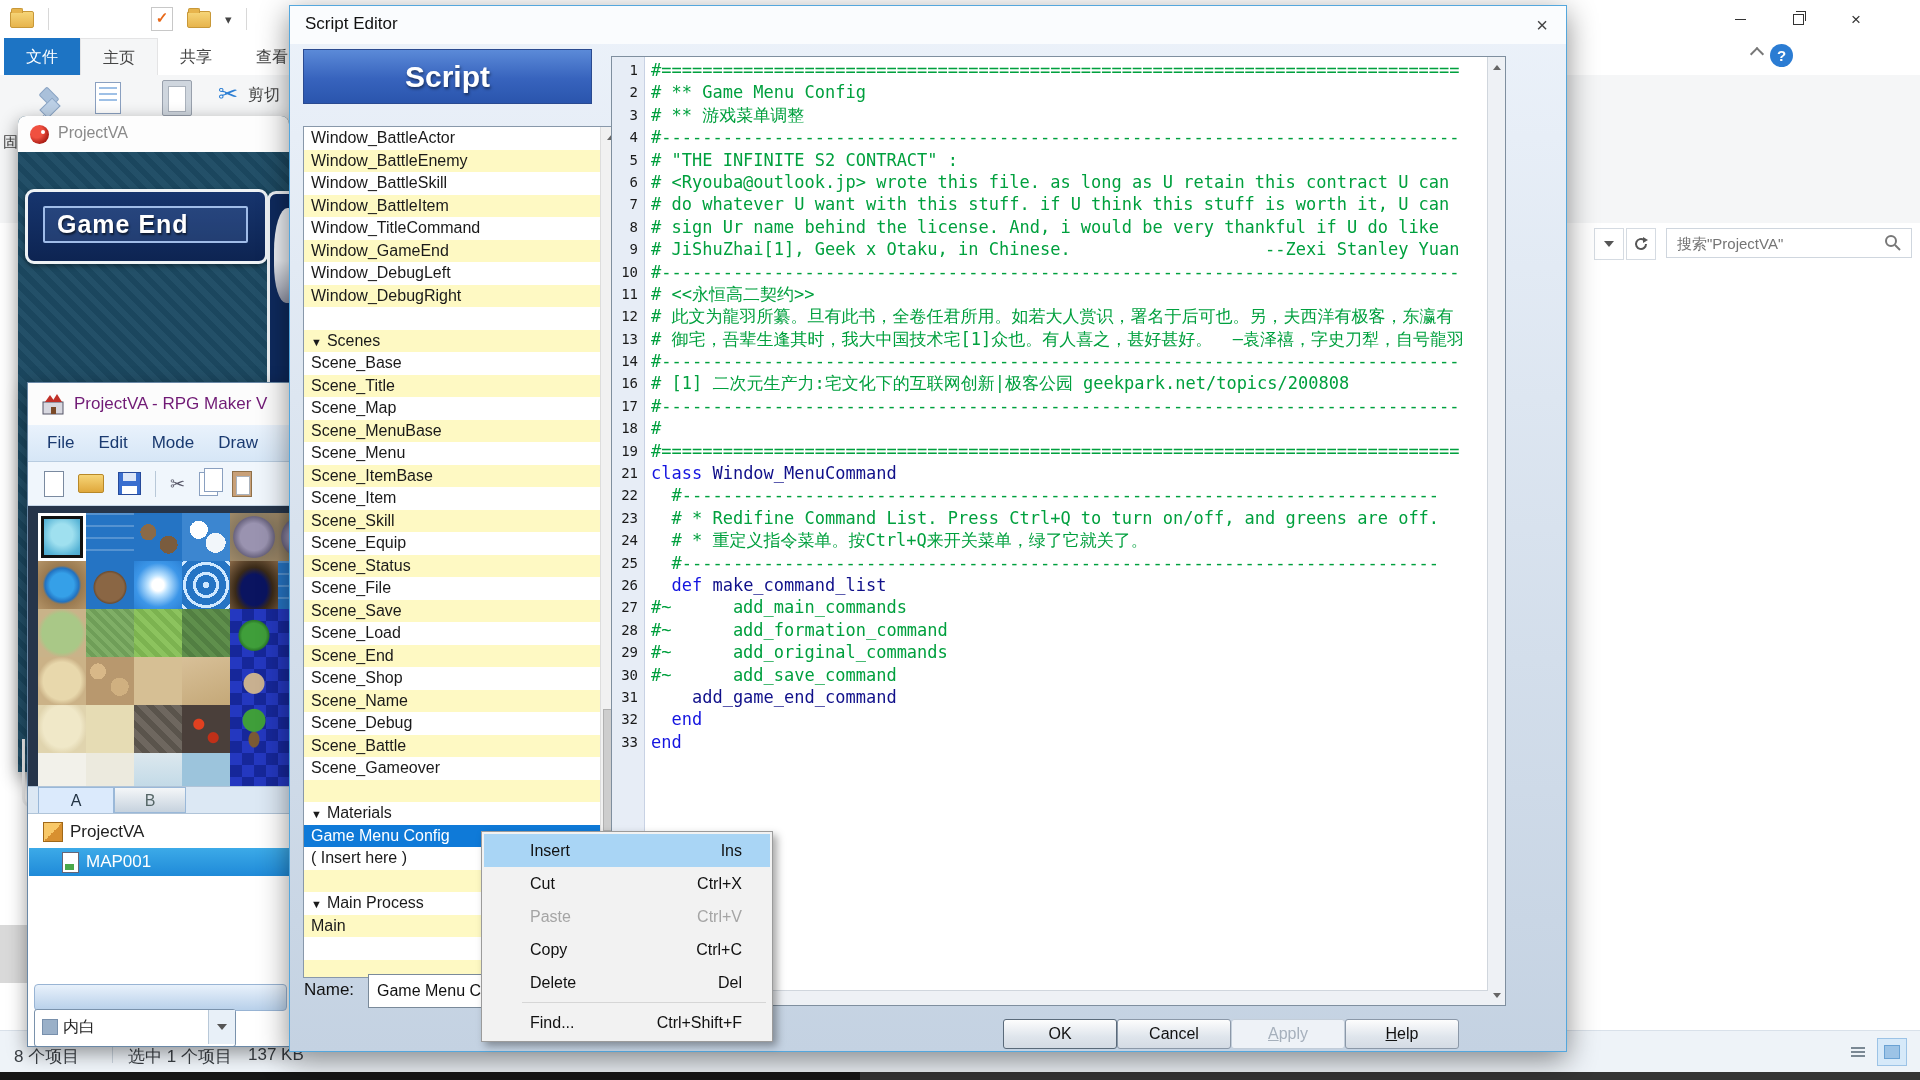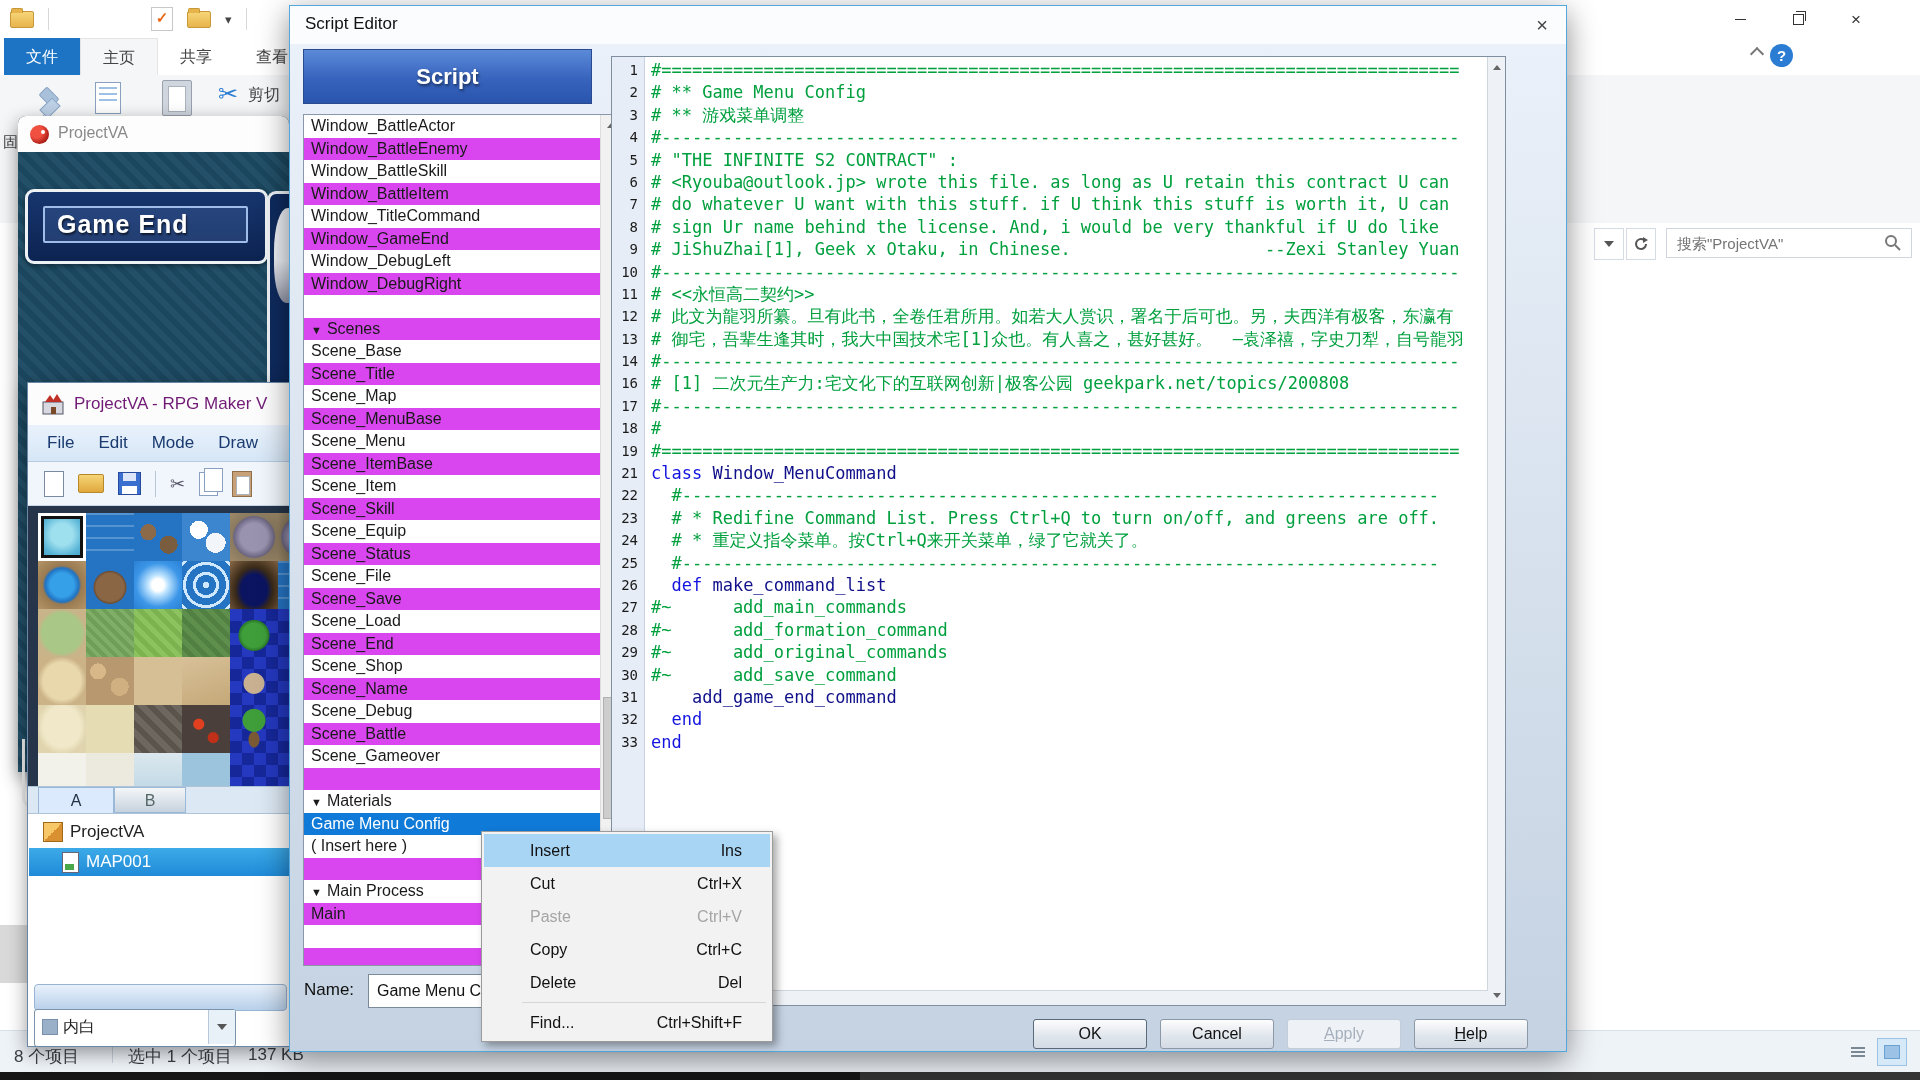--- a/index.html
+++ b/index.html
@@ -141,44 +141,44 @@
   .combo-btn{position:absolute;right:0;top:0;width:26px;height:34px;background:#e8f0f8;border-left:1px solid #b8c8d8;display:flex;align-items:center;justify-content:center;}
 
   
   .dlg{left:289px;top:5px;width:1276px;height:1045px;background:linear-gradient(#ecf2fa,#c4d2e2);
        border:1px solid #54a7dd;box-shadow:0 8px 28px rgba(0,0,0,.45);}
   .dlg-title{position:absolute;left:0;top:0;width:100%;height:38px;background:#fafcfe;}
   .dlg-title span{position:absolute;left:15px;top:8px;font-size:17px;color:#111;}
   .dlg-close{position:absolute;left:1234px;top:5px;width:36px;height:28px;text-align:center;line-height:28px;font-size:20px;color:#444;}
   .sheader{position:absolute;left:13px;top:43px;width:289px;height:55px;border:1px solid #2a4a90;box-sizing:border-box;
            background:linear-gradient(180deg,#5b8ad8 0%,#3763bd 55%,#2a55ad 100%);
-           color:#fff;font-size:22px;font-weight:bold;text-align:center;line-height:53px;text-shadow:1px 2px 3px rgba(0,0,0,.5);}
-  .slist{position:absolute;left:13px;top:108px;width:320px;height:852px;background:#fff;border:1px solid #8898aa;box-sizing:border-box;overflow:hidden;}
+           color:#fff;font-size:30px;font-weight:bold;text-align:center;line-height:53px;text-shadow:1px 2px 3px rgba(0,0,0,.5);}
+  .slist{position:absolute;left:13px;top:120px;width:320px;height:852px;background:#fff;border:1px solid #8898aa;box-sizing:border-box;overflow:hidden;}
   .srow{position:relative;height:22.5px;line-height:22.5px;font-size:16px;color:#1a1a1a;padding-left:7px;white-space:nowrap;margin-right:21px;}
-  .srow.alt{background:#d946ef;}
+  .srow.alt{background:#fef9c3;}
   .srow.cat .tri{font-size:11px;margin-right:5px;}
   .srow.sel{background:#0f7ad8;color:#fff;}
   .sscroll{position:absolute;right:0;top:0;width:21px;height:100%;background:#f1f1f1;border-left:1px solid #ddd;}
   .sarrow{position:absolute;left:0;width:21px;height:20px;display:flex;align-items:center;justify-content:center;}
   .tri-up{width:0;height:0;border-left:5px solid transparent;border-right:5px solid transparent;border-bottom:6px solid #666;}
   .tri-dn{width:0;height:0;border-left:5px solid transparent;border-right:5px solid transparent;border-top:6px solid #666;}
   .sthumb{position:absolute;left:2px;top:582px;width:17px;height:120px;background:#cdcdcd;border:1px solid #b0b0b0;}
   .nlabel{position:absolute;left:14px;top:974px;font-size:17px;color:#111;}
   .nfield{position:absolute;left:78px;top:968px;width:218px;height:34px;background:#fff;border:1px solid #7a8a9a;
           font-size:16px;color:#111;padding:0 8px;box-sizing:border-box;font-family:"Liberation Sans",sans-serif;}
   .codewrap{position:absolute;left:321px;top:50px;width:895px;height:950px;background:#fff;border:1px solid #7f8f9f;box-sizing:border-box;overflow:hidden;}
   .gutter-bg{position:absolute;left:0;top:0;width:32px;height:100%;background:#e7edf6;border-right:1px solid #c8d2e4;}
   .code-lines{position:absolute;left:0;top:2px;right:17px;bottom:15px;overflow:hidden;}
   .cl{display:flex;height:22.4px;line-height:22.4px;font-family:"DejaVu Sans Mono",monospace;font-size:17px;white-space:pre;}
   .cl .num{flex:0 0 32px;text-align:right;padding-right:6px;box-sizing:border-box;font-size:14px;color:#1a1a1a;}
   .cl .txt{padding-left:7px;}
   .c-g{color:#00A03E;} .c-b{color:#1414E0;} .c-n{color:#10108A;}
   .vscroll{position:absolute;right:0;top:0;width:17px;height:100%;background:#eef1f5;border-left:1px solid #d0d6dd;}
   .hscroll{position:absolute;left:0;bottom:0;right:17px;height:14px;background:#eef1f5;border-top:1px solid #d0d6dd;}
-  .dlg-buttons{position:absolute;left:743px;top:1013px;display:flex;gap:13px;justify-content:flex-end;}
+  .dlg-buttons{position:absolute;left:713px;top:1013px;display:flex;justify-content:flex-end;}
   .dbtn{width:114px;height:30px;background:linear-gradient(#fdfdfd,#dfe5ec 60%,#d4dbe4);border:1px solid #8b98a8;border-radius:3px;
         font-size:16px;color:#111;text-align:center;line-height:28px;box-sizing:border-box;}
   .dbtn.first{border-color:#5a6a7a;}
   .dbtn.disabled{background:#eef2f7;border-color:#c2cdd9;color:#a6b0bc;}
 
   
   .ctx{left:481px;top:831px;width:292px;background:#f2f2f2;border:1px solid #9b9b9b;padding:2px 2px;box-sizing:border-box;
        box-shadow:4px 4px 8px rgba(0,0,0,.35);z-index:50;}
   .mi{height:33px;display:flex;justify-content:space-between;align-items:center;padding:0 28px 0 46px;font-size:16px;color:#111;}
   .mi.hl{background:#A9D5F5;}

